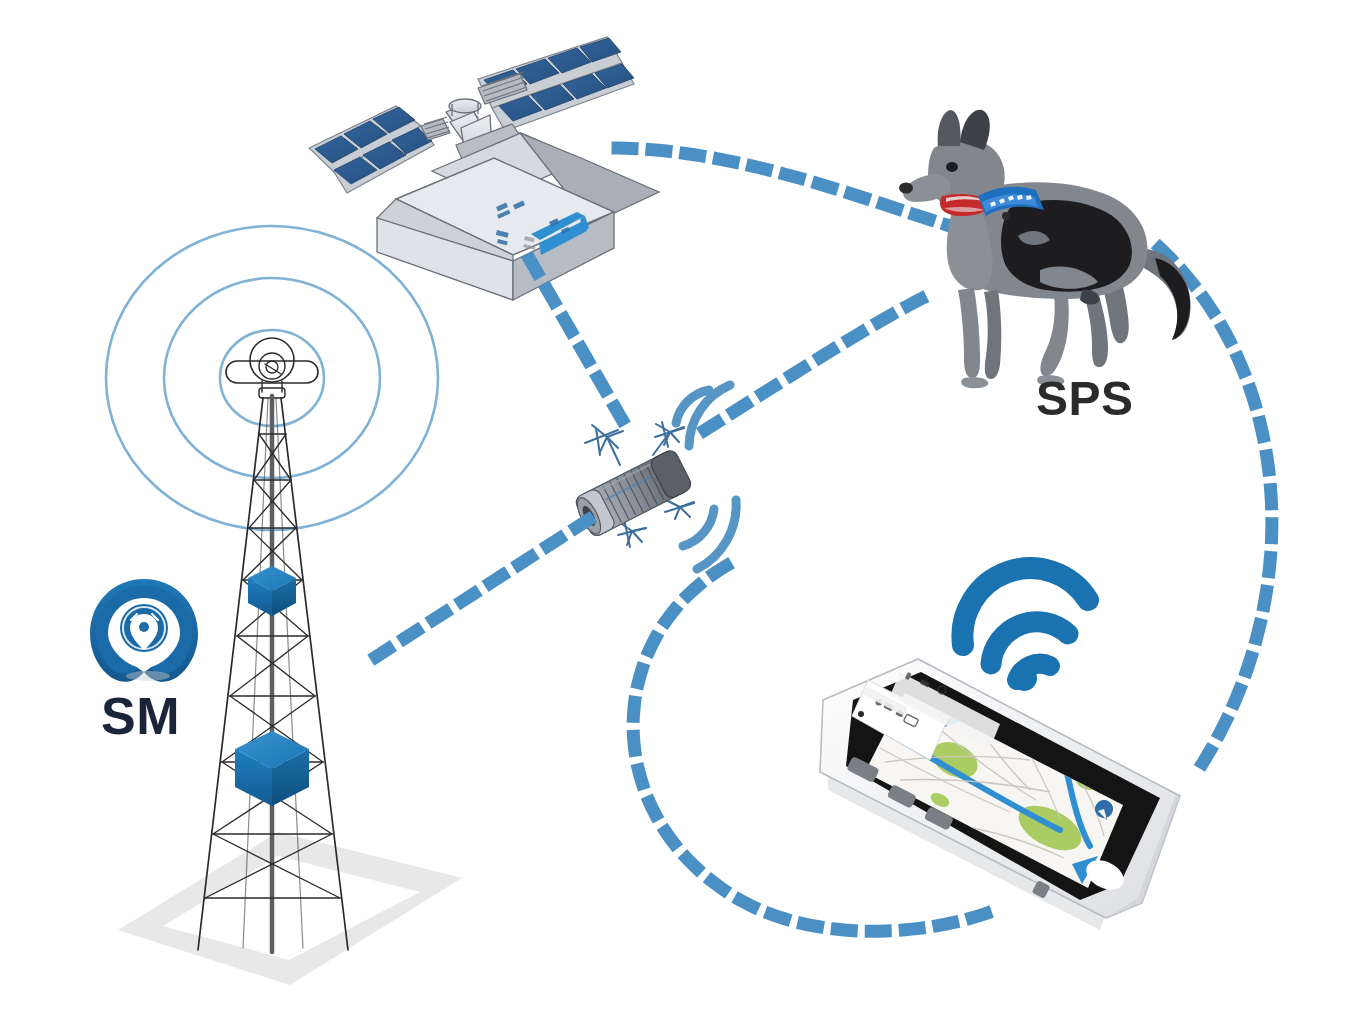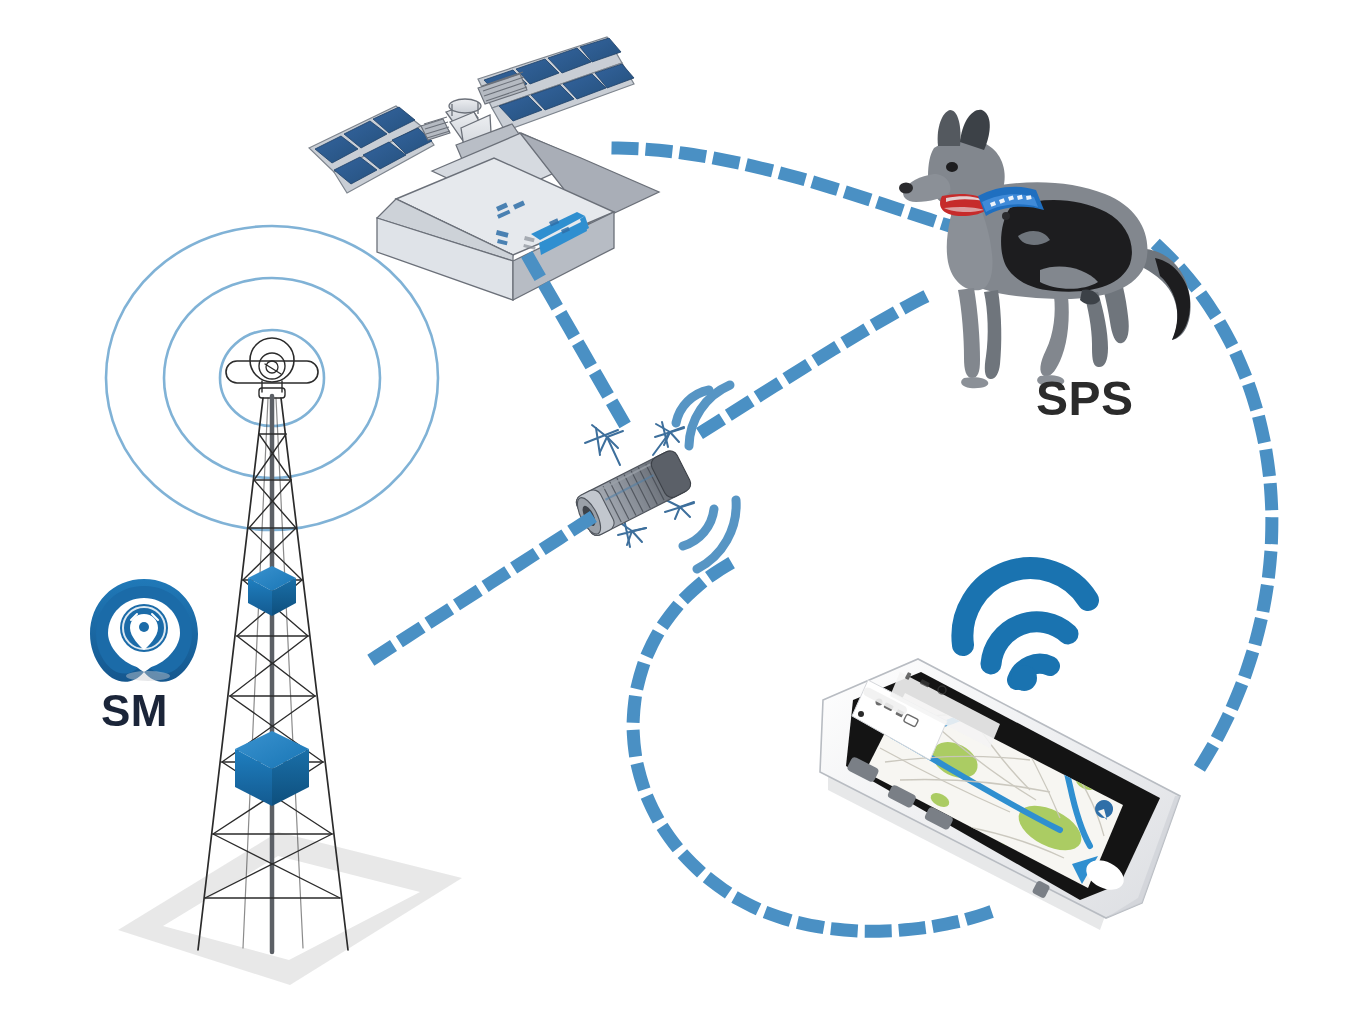--- a/index.html
+++ b/index.html
@@ -31,21 +31,21 @@
   }
   #label-sps {
     left: 1036px;
     top: 371px;
     font-size: 48px;
     color: #2b2b2b;
   }
   #label-sm {
     left: 101px;
     top: 686px;
-    font-size: 44px;
+    font-size: 52px;
     color: #1b2539;
   }
 </style>
 </head>
 <body>
 
 <div id="stage">
 
   <svg id="scene" viewBox="0 0 1365 1024">
     <defs>

